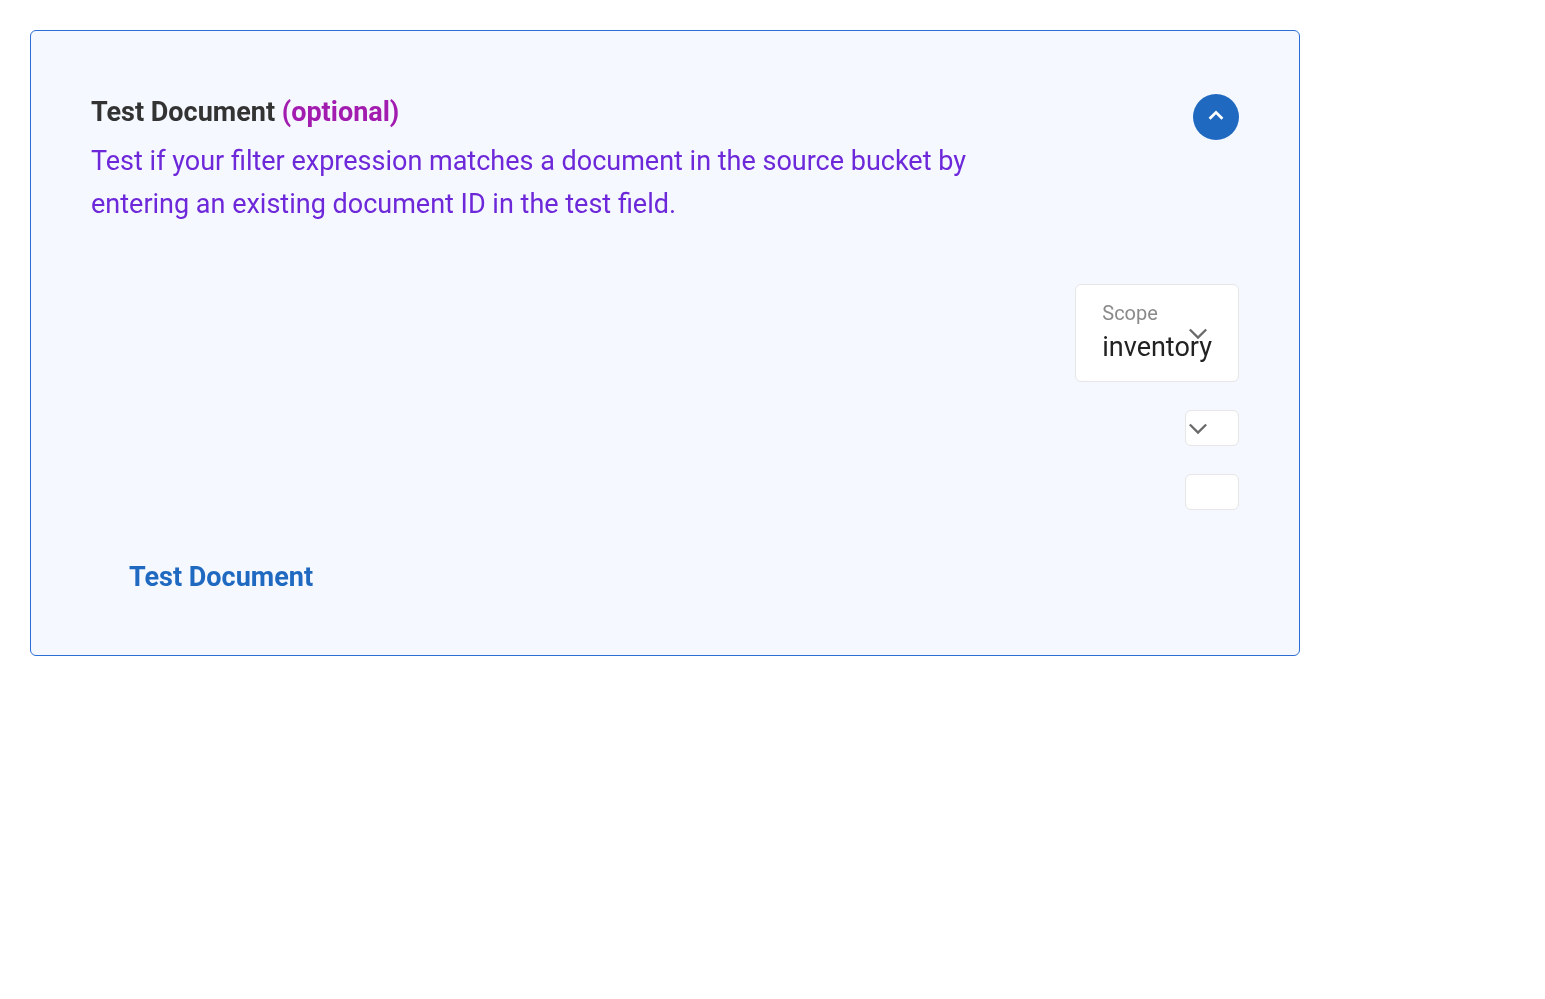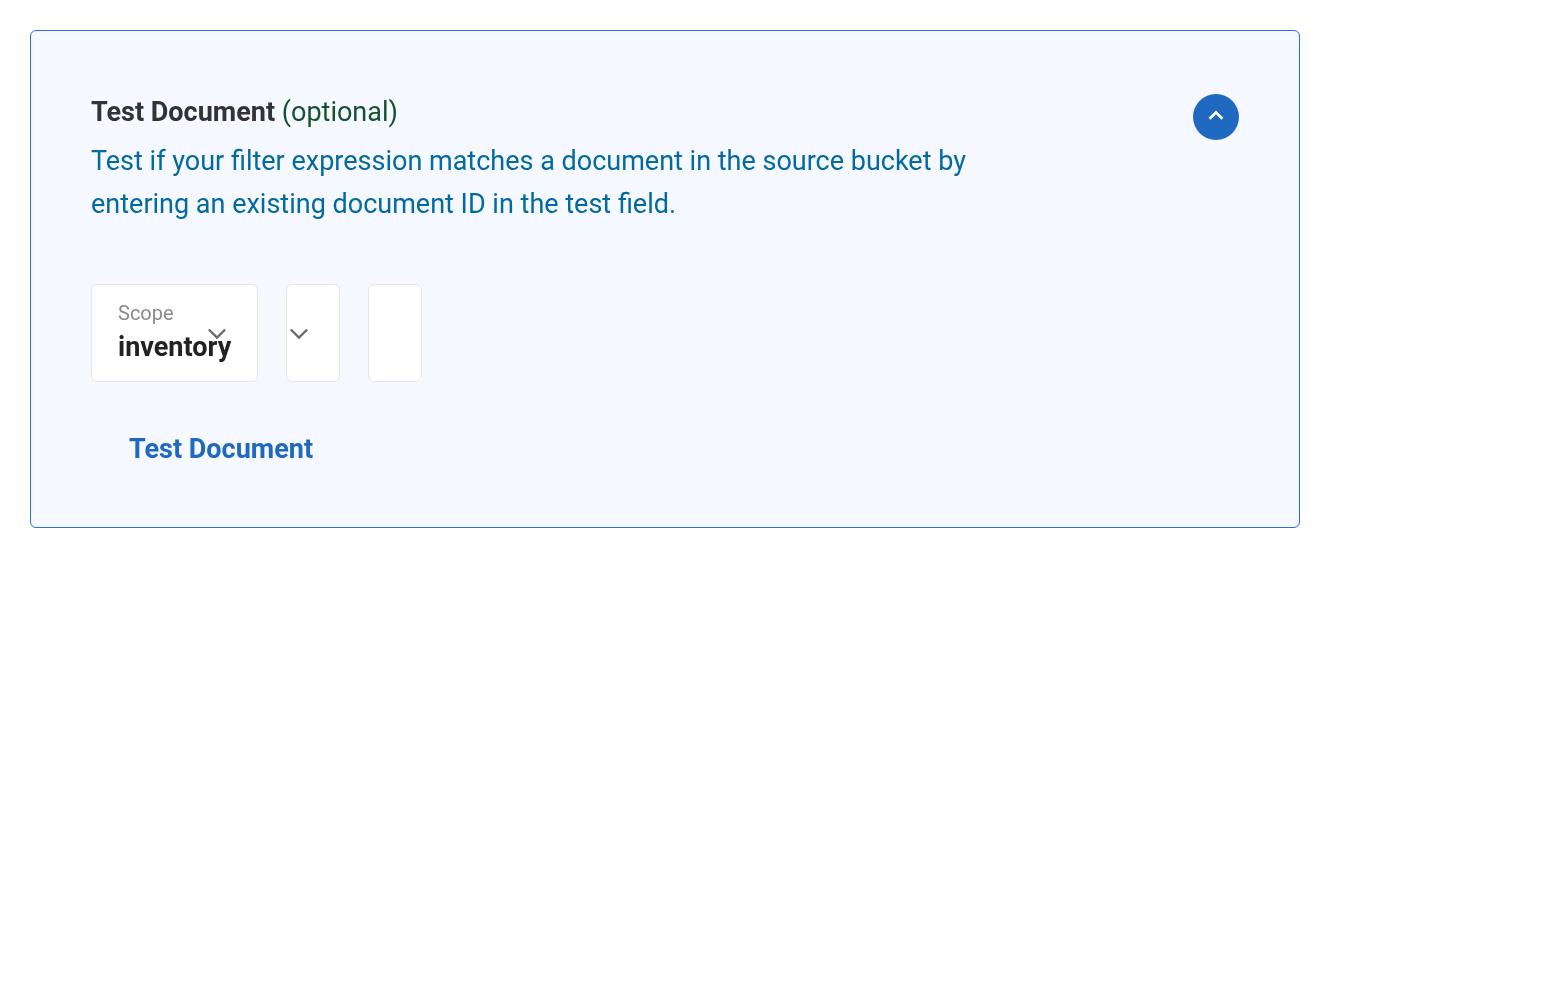--- a/index.html
+++ b/index.html
@@ -29,27 +29,27 @@
     .panel-title-row {
       flex: 1;
     }
     .panel-title {
       font-size: 27px;
       font-weight: 700;
       color: #333333;
       margin-bottom: 12px;
     }
     .panel-title .optional {
-      color: #14532d;
-      font-weight: 400;
+      color: #a21caf;
+      font-weight: 700;
     }
     .panel-description {
       font-size: 27px;
       font-weight: 400;
-      color: #0369a1;
+      color: #6d28d9;
       line-height: 1.6;
       max-width: 960px;
     }
     .collapse-btn {
       width: 46px;
       height: 46px;
       border-radius: 50%;
       background: #1f69c1;
       display: flex;
       align-items: center;
@@ -61,41 +61,42 @@
     }
     .collapse-btn svg {
       width: 22px;
       height: 22px;
       stroke: #ffffff;
       stroke-width: 3;
       fill: none;
     }
     .form-fields {
       display: flex;
-      flex-direction: row;
+      flex-direction: column;
       gap: 28px;
+      align-items: flex-end;
     }
     .field {
       background: #ffffff;
       border: 1px solid #e6e6e6;
       border-radius: 6px;
       padding: 16px 26px 18px 26px;
       position: relative;
       cursor: pointer;
     }
     .field-label {
       font-size: 20px;
       color: #8a8a8a;
       font-weight: 400;
       margin-bottom: 6px;
     }
     .field-value {
       font-size: 27px;
       color: #222222;
-      font-weight: 700;
+      font-weight: 400;
     }
     .chevron {
       position: absolute;
       right: 26px;
       top: 50%;
       transform: translateY(-50%);
       width: 28px;
       height: 28px;
     }
     .chevron svg {

